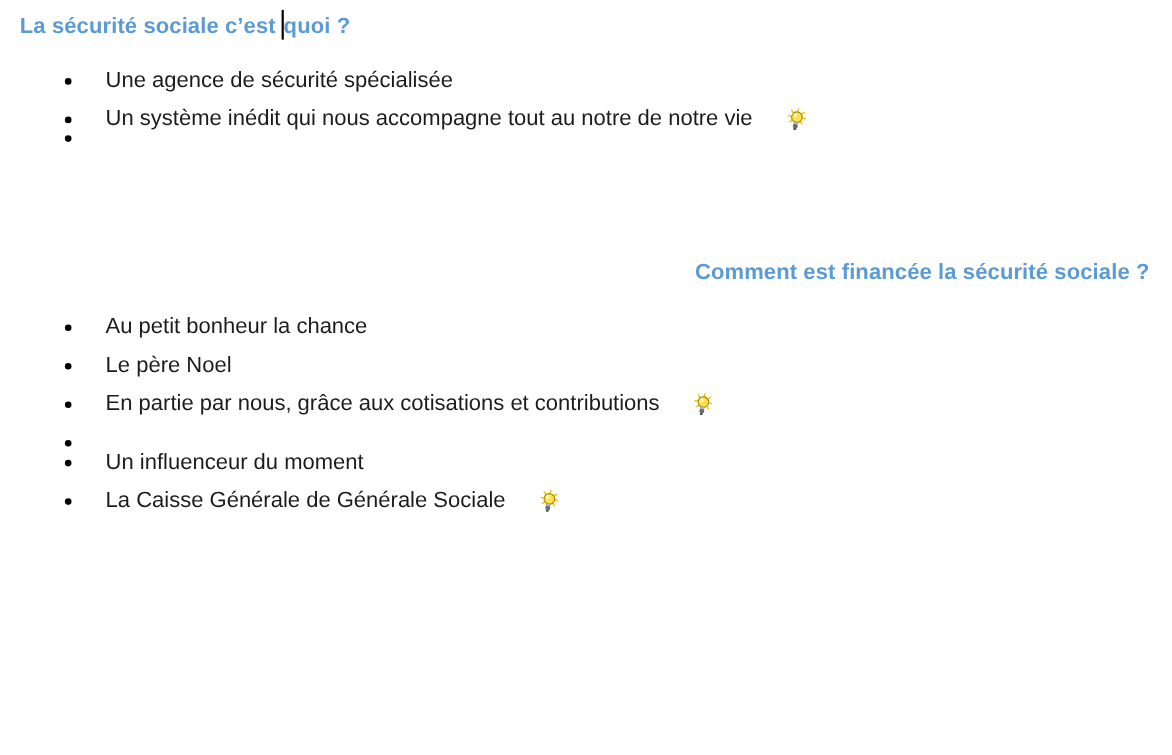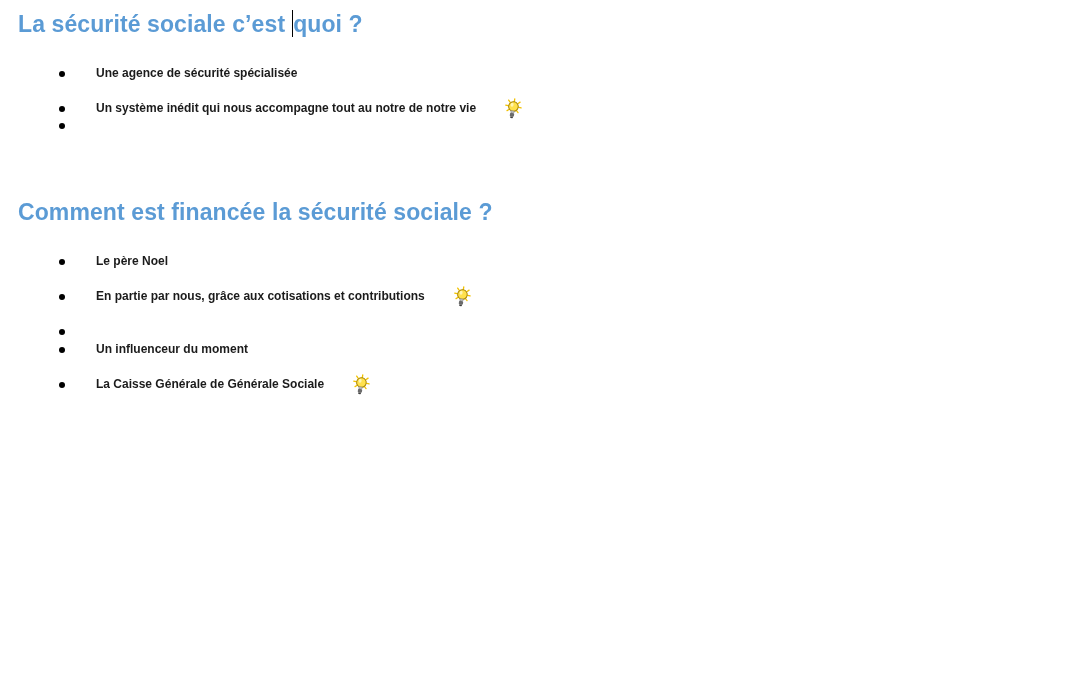--- a/index.html
+++ b/index.html
@@ -14,41 +14,41 @@
       box-sizing: border-box;
       padding: 10px 20px 0 18px;
       background: #ffffff;
       font-family: "Liberation Sans", sans-serif;
       color: #1b1b1b;
       overflow: hidden;
     }
     .question-block { margin: 0; }
     .q-title {
       margin: 0;
-      font-size: 23px;
+      font-size: 20px;
       font-weight: 700;
       line-height: 28px;
       color: #5b9bd5;
       letter-spacing: 0.1px;
     }
     .question-block + .question-block .q-title {
-      margin-top: 72px;
+      margin-top: 108px;
+      text-align: right;
     }
     ul.options {
       list-style: none;
       margin: 18px 0 0 0;
       padding: 0;
     }
     ul.options li {
       position: relative;
       padding-left: 78px;
-      font-size: 12px;
+      font-size: 20px;
       line-height: 35px;
       white-space: nowrap;
-      font-weight: bold;
     }
     .bullet {
       position: absolute;
       left: 41px;
       top: 50%;
       transform: translateY(-50%);
       width: 6px;
       height: 6px;
       border-radius: 50%;
       background: #000000;
@@ -115,20 +115,24 @@
         <span class="bullet"></span>
       </li>
     </ul>
   </section>
 
   <section class="question-block">
     <h2 class="q-title">Comment est financée la sécurité sociale ?</h2>
     <ul class="options">
       <li>
         <span class="bullet"></span>
+        <span>Au petit bonheur la chance</span>
+      </li>
+      <li>
+        <span class="bullet"></span>
         <span>Le père Noel</span>
       </li>
       <li>
         <span class="bullet"></span>
         <span>En partie par nous, grâce aux cotisations et contributions</span>
         <span class="bulb"><svg width="18" height="22" viewBox="0 0 18 22">
               <use href="#bulb-shape"></use>
             </svg></span>
       </li>
     </ul>

